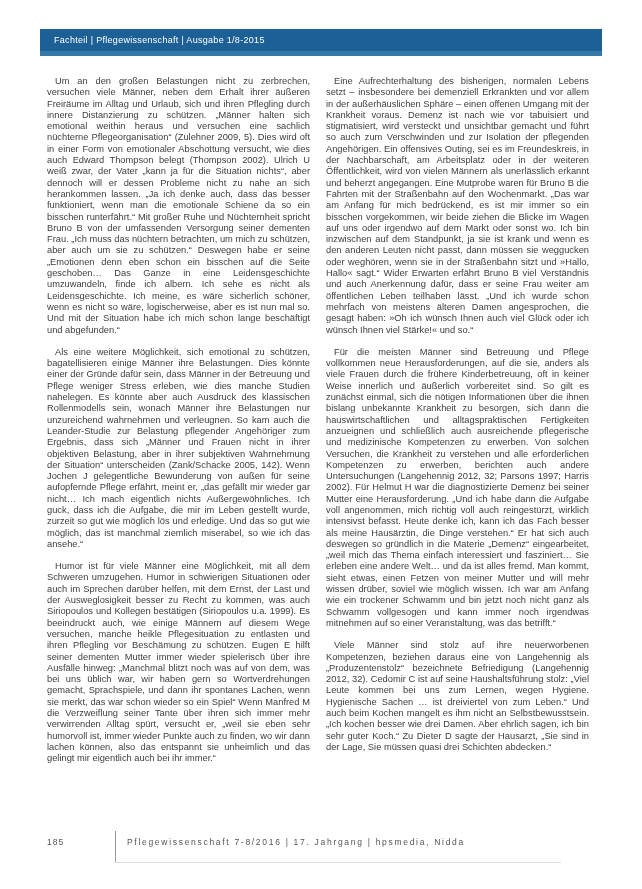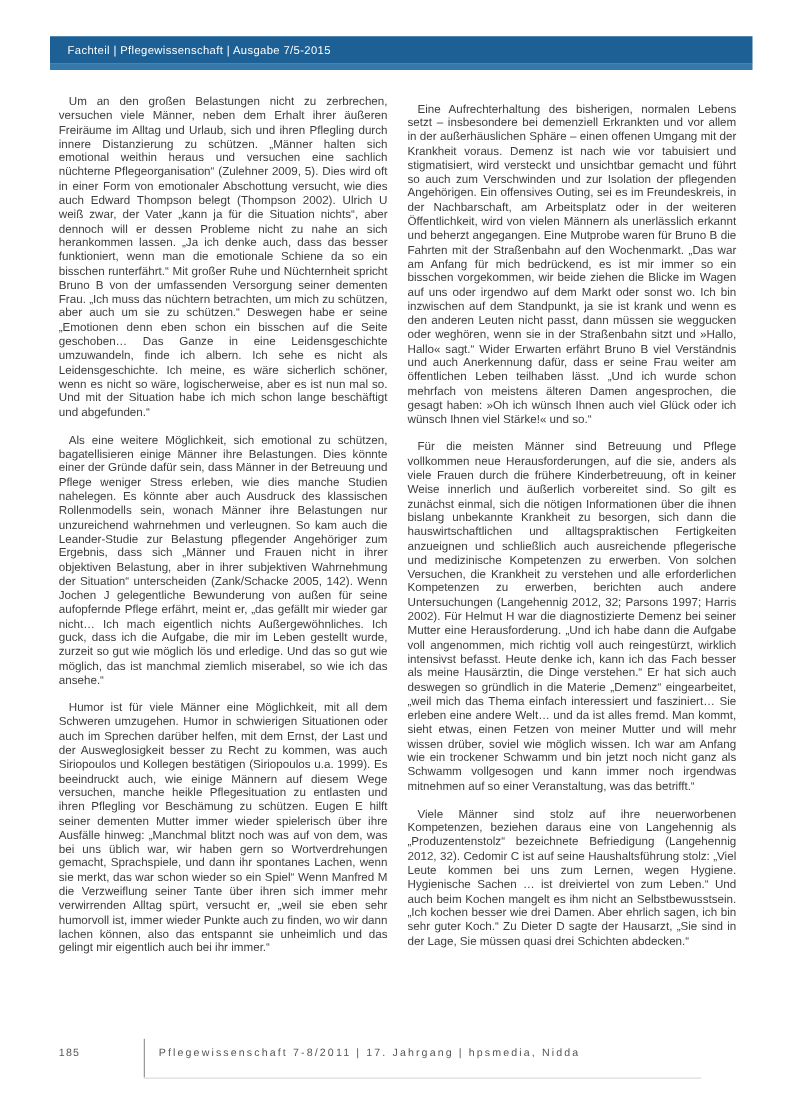--- a/index.html
+++ b/index.html
@@ -35,21 +35,20 @@
     white-space: nowrap;
   }
 
   
   .content {
     position: absolute;
     left: 47px; top: 76px;
     width: 546px;
     display: flex;
     gap: 16px;
-    align-items: center;
   }
   .column { width: 263px; }
   .column p {
     font-size: 9.3px;
     line-height: 11.3px;
     color: #3d3d3d;
     text-align: justify;
     text-indent: 8px;
     margin-bottom: 11px;
     hyphens: auto;
@@ -84,21 +83,21 @@
     white-space: nowrap;
   }
 </style>
 </head>
 <body>
 
 <div class="page">
 
   <div class="header-bar">
     <div class="bar-top">
-      <span class="header-title">Fachteil | Pflegewissenschaft |  Ausgabe 7/5-2015</span>
+      <span class="header-title">Fachteil | Pflegewissenschaft |  Ausgabe 1/8-2015</span>
     </div>
     <div class="bar-bottom"></div>
   </div>
 
   <div class="content">
     <div class="column">
       <p>Um an den großen Belastungen nicht zu zerbrechen, versuchen viele Männer, neben dem Erhalt ihrer äußeren Freiräume im Alltag und Urlaub, sich und ihren Pflegling durch innere Distanzierung zu schützen. „Männer halten sich emotional weithin heraus und versuchen eine sachlich nüchterne Pflegeorganisation“ (Zulehner 2009, 5). Dies wird oft in einer Form von emotionaler Abschottung versucht, wie dies auch Edward Thompson belegt (Thompson 2002). Ulrich U weiß zwar, der Vater „kann ja für die Situation nichts“, aber dennoch will er dessen Probleme nicht zu nahe an sich herankommen lassen. „Ja ich denke auch, dass das besser funktioniert, wenn man die emotionale Schiene da so ein bisschen runterfährt.“ Mit großer Ruhe und Nüchternheit spricht Bruno B von der umfassenden Versorgung seiner dementen Frau. „Ich muss das nüchtern betrachten, um mich zu schützen, aber auch um sie zu schützen.“ Deswegen habe er seine „Emotionen denn eben schon ein bisschen auf die Seite geschoben… Das Ganze in eine Leidensgeschichte umzuwandeln, finde ich albern. Ich sehe es nicht als Leidensgeschichte. Ich meine, es wäre sicherlich schöner, wenn es nicht so wäre, logischerweise, aber es ist nun mal so. Und mit der Situation habe ich mich schon lange beschäftigt und abgefunden.“</p>
       <p>Als eine weitere Möglichkeit, sich emotional zu schützen, bagatellisieren einige Männer ihre Belastungen. Dies könnte einer der Gründe dafür sein, dass Männer in der Betreuung und Pflege weniger Stress erleben, wie dies manche Studien nahelegen. Es könnte aber auch Ausdruck des klassischen Rollenmodells sein, wonach Männer ihre Belastungen nur unzureichend wahrnehmen und verleugnen. So kam auch die Leander-Studie zur Belastung pflegender Angehöriger zum Ergebnis, dass sich „Männer und Frauen nicht in ihrer objektiven Belastung, aber in ihrer subjektiven Wahrnehmung der Situation“ unterscheiden (Zank/Schacke 2005, 142). Wenn Jochen J gelegentliche Bewunderung von außen für seine aufopfernde Pflege erfährt, meint er, „das gefällt mir wieder gar nicht… Ich mach eigentlich nichts Außergewöhnliches. Ich guck, dass ich die Aufgabe, die mir im Leben gestellt wurde, zurzeit so gut wie möglich lös und erledige. Und das so gut wie möglich, das ist manchmal ziemlich miserabel, so wie ich das ansehe.“</p>
       <p>Humor ist für viele Männer eine Möglichkeit, mit all dem Schweren umzugehen. Humor in schwierigen Situationen oder auch im Sprechen darüber helfen, mit dem Ernst, der Last und der Ausweglosigkeit besser zu Recht zu kommen, was auch Siriopoulos und Kollegen bestätigen (Siriopoulos u.a. 1999). Es beeindruckt auch, wie einige Männern auf diesem Wege versuchen, manche heikle Pflegesituation zu entlasten und ihren Pflegling vor Beschämung zu schützen. Eugen E hilft seiner dementen Mutter immer wieder spielerisch über ihre Ausfälle hinweg: „Manchmal blitzt noch was auf von dem, was bei uns üblich war, wir haben gern so Wortverdrehungen gemacht, Sprachspiele, und dann ihr spontanes Lachen, wenn sie merkt, das war schon wieder so ein Spiel“ Wenn Manfred M die Verzweiflung seiner Tante über ihren sich immer mehr verwirrenden Alltag spürt, versucht er, „weil sie eben sehr humorvoll ist, immer wieder Punkte auch zu finden, wo wir dann lachen können, also das entspannt sie unheimlich und das gelingt mir eigentlich auch bei ihr immer.“</p>
     </div>
@@ -106,16 +105,16 @@
       <p>Eine Aufrechterhaltung des bisherigen, normalen Lebens setzt – insbesondere bei demenziell Erkrankten und vor allem in der außerhäuslichen Sphäre – einen offenen Umgang mit der Krankheit voraus. Demenz ist nach wie vor tabuisiert und stigmatisiert, wird versteckt und unsichtbar gemacht und führt so auch zum Verschwinden und zur Isolation der pflegenden Angehörigen. Ein offensives Outing, sei es im Freundeskreis, in der Nachbarschaft, am Arbeitsplatz oder in der weiteren Öffentlichkeit, wird von vielen Männern als unerlässlich erkannt und beherzt angegangen. Eine Mutprobe waren für Bruno B die Fahrten mit der Straßenbahn auf den Wochenmarkt. „Das war am Anfang für mich bedrückend, es ist mir immer so ein bisschen vorgekommen, wir beide ziehen die Blicke im Wagen auf uns oder irgendwo auf dem Markt oder sonst wo. Ich bin inzwischen auf dem Standpunkt, ja sie ist krank und wenn es den anderen Leuten nicht passt, dann müssen sie weggucken oder weghören, wenn sie in der Straßenbahn sitzt und »Hallo, Hallo« sagt.“ Wider Erwarten erfährt Bruno B viel Verständnis und auch Anerkennung dafür, dass er seine Frau weiter am öffentlichen Leben teilhaben lässt. „Und ich wurde schon mehrfach von meistens älteren Damen angesprochen, die gesagt haben: »Oh ich wünsch Ihnen auch viel Glück oder ich wünsch Ihnen viel Stärke!« und so.“</p>
       <p>Für die meisten Männer sind Betreuung und Pflege vollkommen neue Herausforderungen, auf die sie, anders als viele Frauen durch die frühere Kinderbetreuung, oft in keiner Weise innerlich und äußerlich vorbereitet sind. So gilt es zunächst einmal, sich die nötigen Informationen über die ihnen bislang unbekannte Krankheit zu besorgen, sich dann die hauswirtschaftlichen und alltagspraktischen Fertigkeiten anzueignen und schließlich auch ausreichende pflegerische und medizinische Kompetenzen zu erwerben. Von solchen Versuchen, die Krankheit zu verstehen und alle erforderlichen Kompetenzen zu erwerben, berichten auch andere Untersuchungen (Langehennig 2012, 32; Parsons 1997; Harris 2002). Für Helmut H war die diagnostizierte Demenz bei seiner Mutter eine Herausforderung. „Und ich habe dann die Aufgabe voll angenommen, mich richtig voll auch reingestürzt, wirklich intensivst befasst. Heute denke ich, kann ich das Fach besser als meine Hausärztin, die Dinge verstehen.“ Er hat sich auch deswegen so gründlich in die Materie „Demenz“ eingearbeitet, „weil mich das Thema einfach interessiert und fasziniert… Sie erleben eine andere Welt… und da ist alles fremd. Man kommt, sieht etwas, einen Fetzen von meiner Mutter und will mehr wissen drüber, soviel wie möglich wissen. Ich war am Anfang wie ein trockener Schwamm und bin jetzt noch nicht ganz als Schwamm vollgesogen und kann immer noch irgendwas mitnehmen auf so einer Veranstaltung, was das betrifft.“</p>
       <p>Viele Männer sind stolz auf ihre neuerworbenen Kompetenzen, beziehen daraus eine von Langehennig als „Produzentenstolz“ bezeichnete Befriedigung (Langehennig 2012, 32). Cedomir C ist auf seine Haushaltsführung stolz: „Viel Leute kommen bei uns zum Lernen, wegen Hygiene. Hygienische Sachen … ist dreiviertel von zum Leben.“ Und auch beim Kochen mangelt es ihm nicht an Selbstbewusstsein. „Ich kochen besser wie drei Damen. Aber ehrlich sagen, ich bin sehr guter Koch.“ Zu Dieter D sagte der Hausarzt, „Sie sind in der Lage, Sie müssen quasi drei Schichten abdecken.“</p>
     </div>
   </div>
 
   <div class="footer">
     <span class="page-number">185</span>
     <span class="footer-vline"></span>
     <span class="footer-hline"></span>
-    <span class="journal-info">Pflegewissenschaft 7-8/2011 | 17. Jahrgang | hpsmedia, Nidda</span>
+    <span class="journal-info">Pflegewissenschaft 7-8/2016 | 17. Jahrgang | hpsmedia, Nidda</span>
   </div>
 
 </div>
 
 </body></html>

